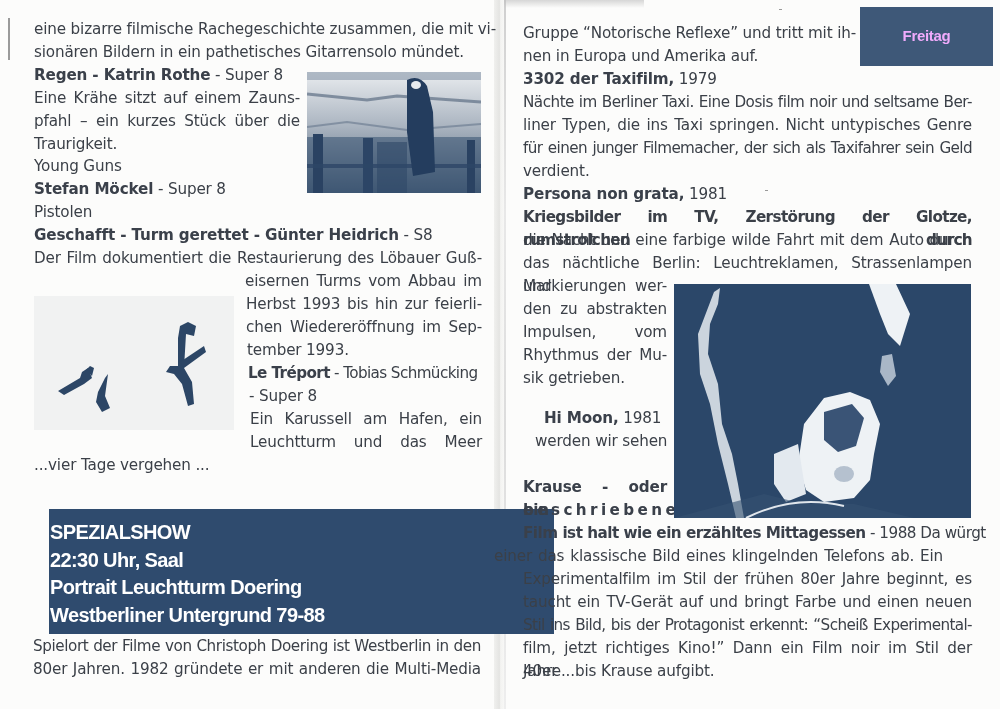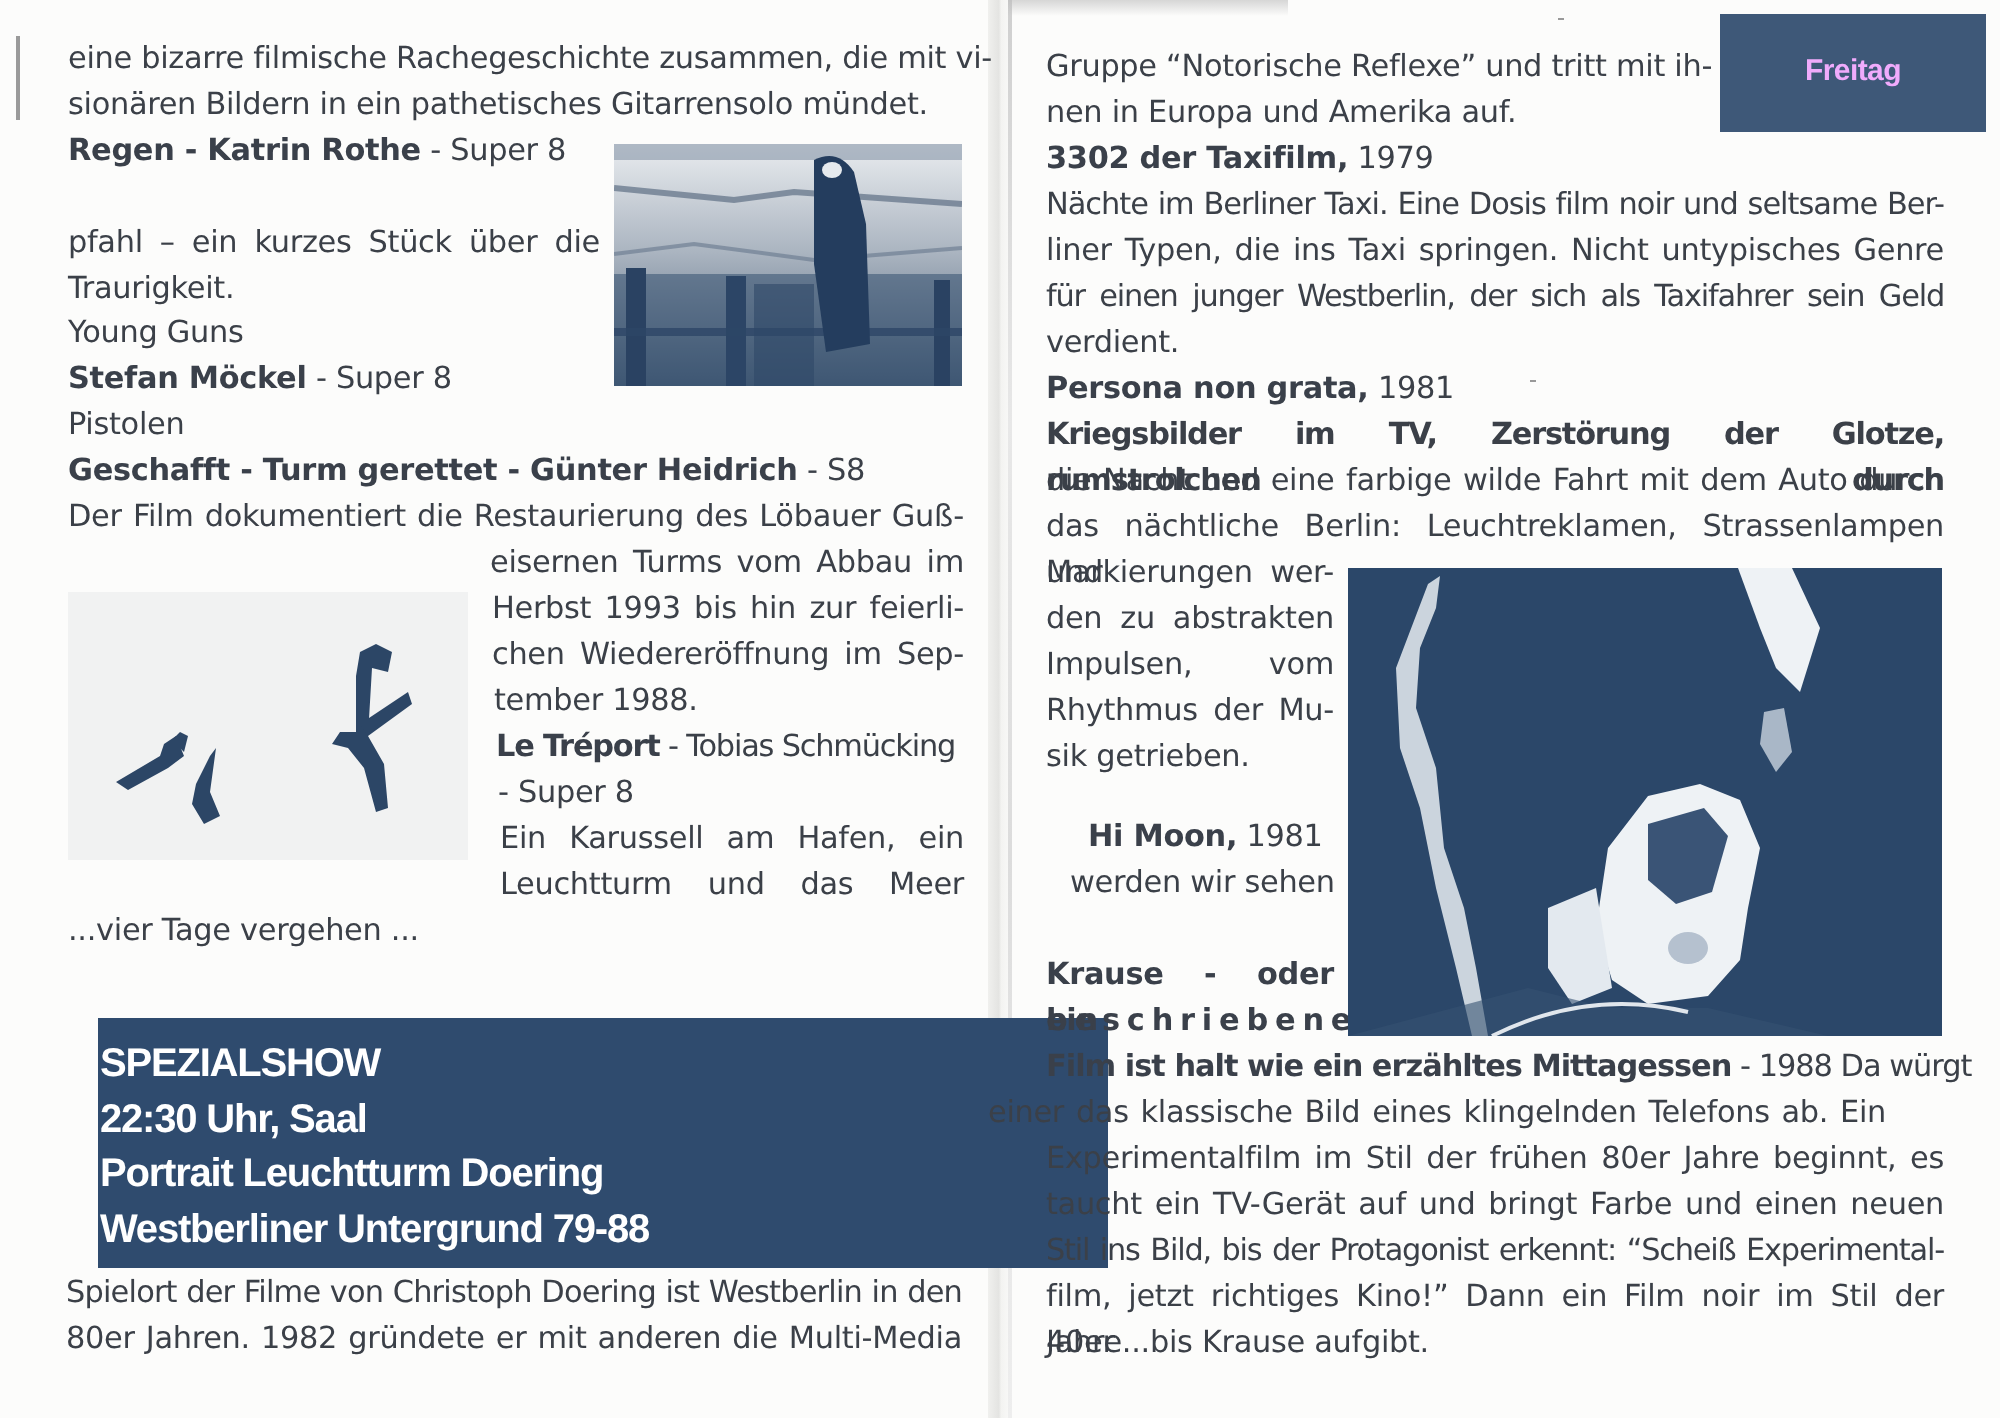--- a/index.html
+++ b/index.html
@@ -103,37 +103,38 @@
   <div class="edge-left"></div>
   <div class="edge-right"></div>
   <div class="top-shadow"></div>
 
   <div class="t" style="left:34px;top:18px;text-align:right;">eine bizarre filmische Rachegeschichte zusammen, die mit vi-</div>
   <div class="t" style="left:34px;top:41px;">sionären Bildern in ein pathetisches Gitarrensolo mündet.</div>
 
   <div class="t" style="left:34px;top:64px;">
     <b>Regen - Katrin Rothe</b><span> - Super 8</span>
   </div>
+  <div class="t just" style="left:34px;top:87px;width:266px;">Eine Krähe sitzt auf einem Zauns-</div>
   <div class="t just" style="left:34px;top:110px;width:266px;">pfahl – ein kurzes Stück über die</div>
   <div class="t" style="left:34px;top:133px;">Traurigkeit.</div>
 
   <div class="t" style="left:34px;top:155px;">Young Guns</div>
   <div class="t" style="left:34px;top:178px;">
     <b>Stefan Möckel</b><span> - Super 8</span>
   </div>
   <div class="t" style="left:34px;top:201px;">Pistolen</div>
 
   <div class="t" style="left:34px;top:224px;">
     <b>Geschafft - Turm gerettet - Günter Heidrich</b><span> - S8</span>
   </div>
   <div class="t just" style="left:34px;top:247px;width:448px;">Der Film dokumentiert die Restaurierung des Löbauer Guß-</div>
   <div class="t just" style="left:245px;top:270px;width:237px;">eisernen Turms vom Abbau im</div>
   <div class="t just" style="left:246px;top:293px;width:236px;">Herbst 1993 bis hin zur feierli-</div>
   <div class="t just" style="left:246px;top:316px;width:236px;">chen Wiedereröffnung im Sep-</div>
-  <div class="t" style="left:247px;top:339px;">tember 1988.</div>
+  <div class="t" style="left:247px;top:339px;">tember 1993.</div>
 
   <div class="t" style="left:248px;top:362px;letter-spacing:-0.6px;">
     <b>Le Tréport</b><span> - Tobias Schmücking</span>
   </div>
   <div class="t" style="left:249px;top:385px;">- Super 8</div>
   <div class="t just" style="left:250px;top:408px;width:232px;">Ein Karussell am Hafen, ein</div>
   <div class="t just" style="left:250px;top:431px;width:232px;">Leuchtturm und das Meer</div>
 
   <div class="t" style="left:34px;top:454px;">...vier Tage vergehen ...</div>
 
@@ -188,21 +189,21 @@
   <div class="speck" style="left:765px;top:190px;"></div>
 
   <div class="t" style="left:523px;top:22px;">Gruppe “Notorische Reflexe” und tritt mit ih-</div>
   <div class="t" style="left:523px;top:45px;">nen in Europa und Amerika auf.</div>
 
   <div class="t" style="left:523px;top:68px;">
     <b>3302 der Taxifilm,</b><span> 1979</span>
   </div>
   <div class="t just" style="left:523px;top:91px;width:449px;letter-spacing:-0.5px;">Nächte im Berliner Taxi. Eine Dosis film noir und seltsame Ber-</div>
   <div class="t just" style="left:523px;top:114px;width:449px;">liner Typen, die ins Taxi springen. Nicht untypisches Genre</div>
-  <div class="t just" style="left:523px;top:137px;width:449px;letter-spacing:-0.6px;">für einen junger Westberlin, der sich als Taxifahrer sein Geld</div>
+  <div class="t just" style="left:523px;top:137px;width:449px;letter-spacing:-0.6px;">für einen junger Filmemacher, der sich als Taxifahrer sein Geld</div>
   <div class="t" style="left:523px;top:160px;">verdient.</div>
 
   <div class="t" style="left:523px;top:183px;">
     <b>Persona non grata,</b><span> 1981</span>
   </div>
   <div class="t just" style="left:523px;top:206px;width:449px;letter-spacing:-0.6px;font-weight:bold;">Kriegsbilder im TV, Zerstörung der Glotze, rumstrolchen durch</div>
   <div class="t just" style="left:523px;top:252px;width:449px;">das nächtliche Berlin: Leuchtreklamen, Strassenlampen und</div>
   <div class="t just" style="left:523px;top:229px;width:449px;">die Nacht und eine farbige wilde Fahrt mit dem Auto durch</div>
   <div class="t just" style="left:523px;top:275px;width:144px;">Markierungen wer-</div>
   <div class="t just" style="left:523px;top:298px;width:144px;">den zu abstrakten</div>

